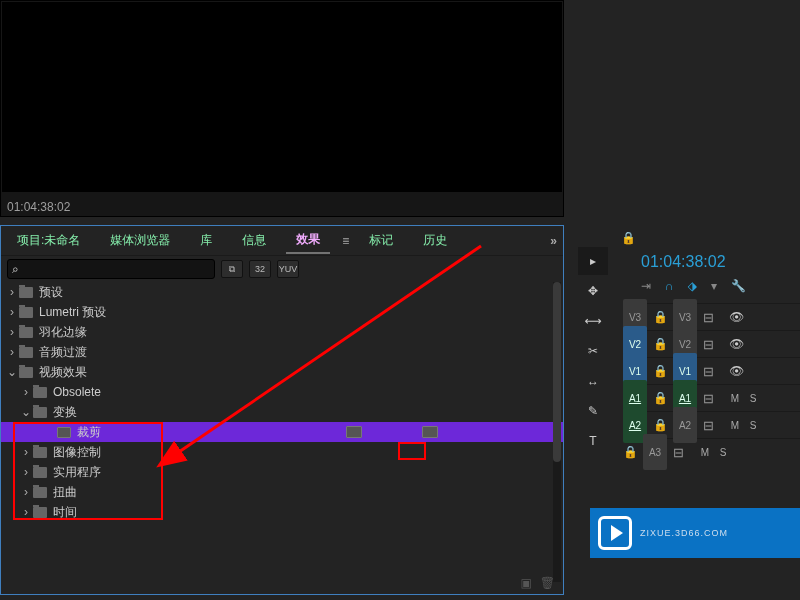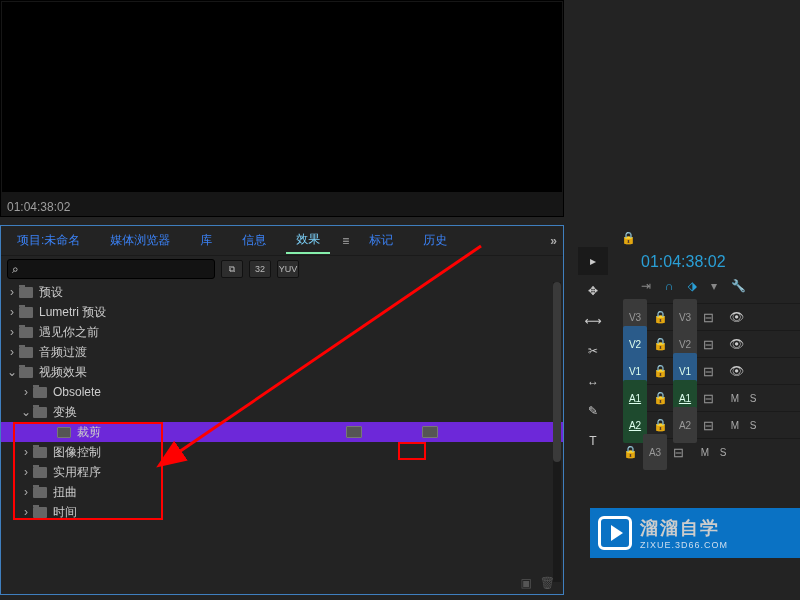--- a/index.html
+++ b/index.html
@@ -2,22 +2,22 @@
 <html><head>
 <meta charset="utf-8">
 <style>
 *{margin:0;padding:0;box-sizing:border-box;font-family:"Microsoft YaHei",Arial,sans-serif;font-size:12px;color:#ccc;}
 body{background:#232323;width:800px;height:600px;overflow:hidden;position:relative;}
 .preview-panel{position:absolute;left:0;top:0;width:564px;height:217px;background:#161616;border:1px solid #000;}
 .preview-inner{background:#000;width:560px;height:190px;margin:1px;}
 .timecode-bar{position:absolute;left:6px;bottom:2px;color:#9e9e9e;}
 .effects-panel{position:absolute;left:0;top:225px;width:564px;height:370px;background:#232323;border:1px solid #3f7fbf;}
 .tabs{display:flex;align-items:center;height:30px;padding:0 6px;gap:10px;border-bottom:1px solid #1a1a1a;}
-.tab{color:#3b82f6;padding:4px 10px;cursor:pointer;white-space:nowrap;}
-.tab.active{color:#7dd3fc;border-bottom:2px solid #86efac;}
+.tab{color:#86efac;padding:4px 10px;cursor:pointer;white-space:nowrap;}
+.tab.active{color:#f0abfc;border-bottom:2px solid #737373;font-weight:bold;}
 .tab-menu{color:#aaa;margin-left:2px;}
 .tab-more{margin-left:auto;color:#aaa;font-weight:bold;}
 .search-row{display:flex;align-items:center;height:26px;padding:2px 6px;gap:6px;}
 .search-box{display:flex;align-items:center;background:#131313;border:1px solid #000;border-radius:3px;width:208px;height:20px;padding:0 4px;}
 .search-box input{background:transparent;border:none;outline:none;color:#ccc;width:100%;}
 .filter-btn{width:22px;height:18px;background:#2d2d2d;border:1px solid #111;border-radius:2px;display:flex;align-items:center;justify-content:center;color:#bbb;font-size:9px;}
 .tree{position:relative;height:300px;overflow:hidden;}
 .tree-row{display:flex;align-items:center;height:20px;padding-left:6px;position:relative;}
 .tree-row.highlight{background:#6d28d9;}
 .arrow{width:10px;display:inline-block;text-align:center;color:#aaa;margin-right:2px;}
@@ -101,21 +101,21 @@
         <span>预设</span>
       </div>
     <div class="tree-row">
         <span class="arrow">›</span>
         <span class="folder-icon"></span>
         <span>Lumetri 预设</span>
       </div>
     <div class="tree-row">
         <span class="arrow">›</span>
         <span class="folder-icon"></span>
-        <span>遇见你之前</span>
+        <span>羽化边缘</span>
       </div>
     <div class="tree-row">
         <span class="arrow">›</span>
         <span class="folder-icon"></span>
         <span>音频过渡</span>
       </div>
     <div class="tree-row">
         <span class="arrow">⌄</span>
         <span class="folder-icon"></span>
         <span>视频效果</span>
@@ -253,16 +253,15 @@
     </div>
     <div class="val00">0.0</div>
   </div>
 </div>
 
 <div class="watermark">
   <div class="wm-play">
       <div class="wm-tri"></div>
     </div>
   <div class="wm-text">
-    <div class="wm-cn">溜溜自学</div>
     <div class="wm-en">ZIXUE.3D66.COM</div>
   </div>
 </div>
 
 </body></html>

